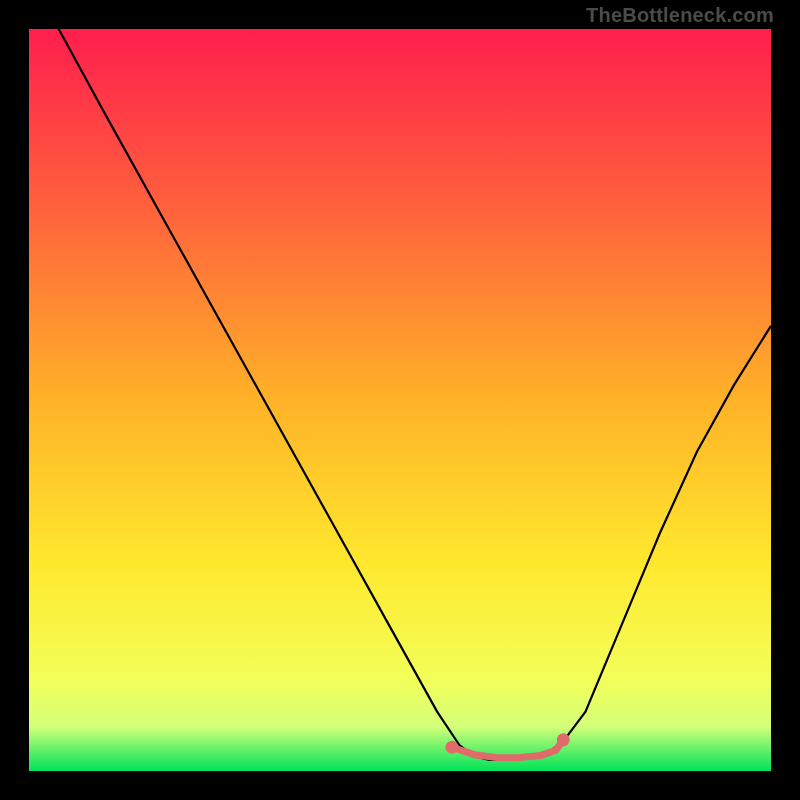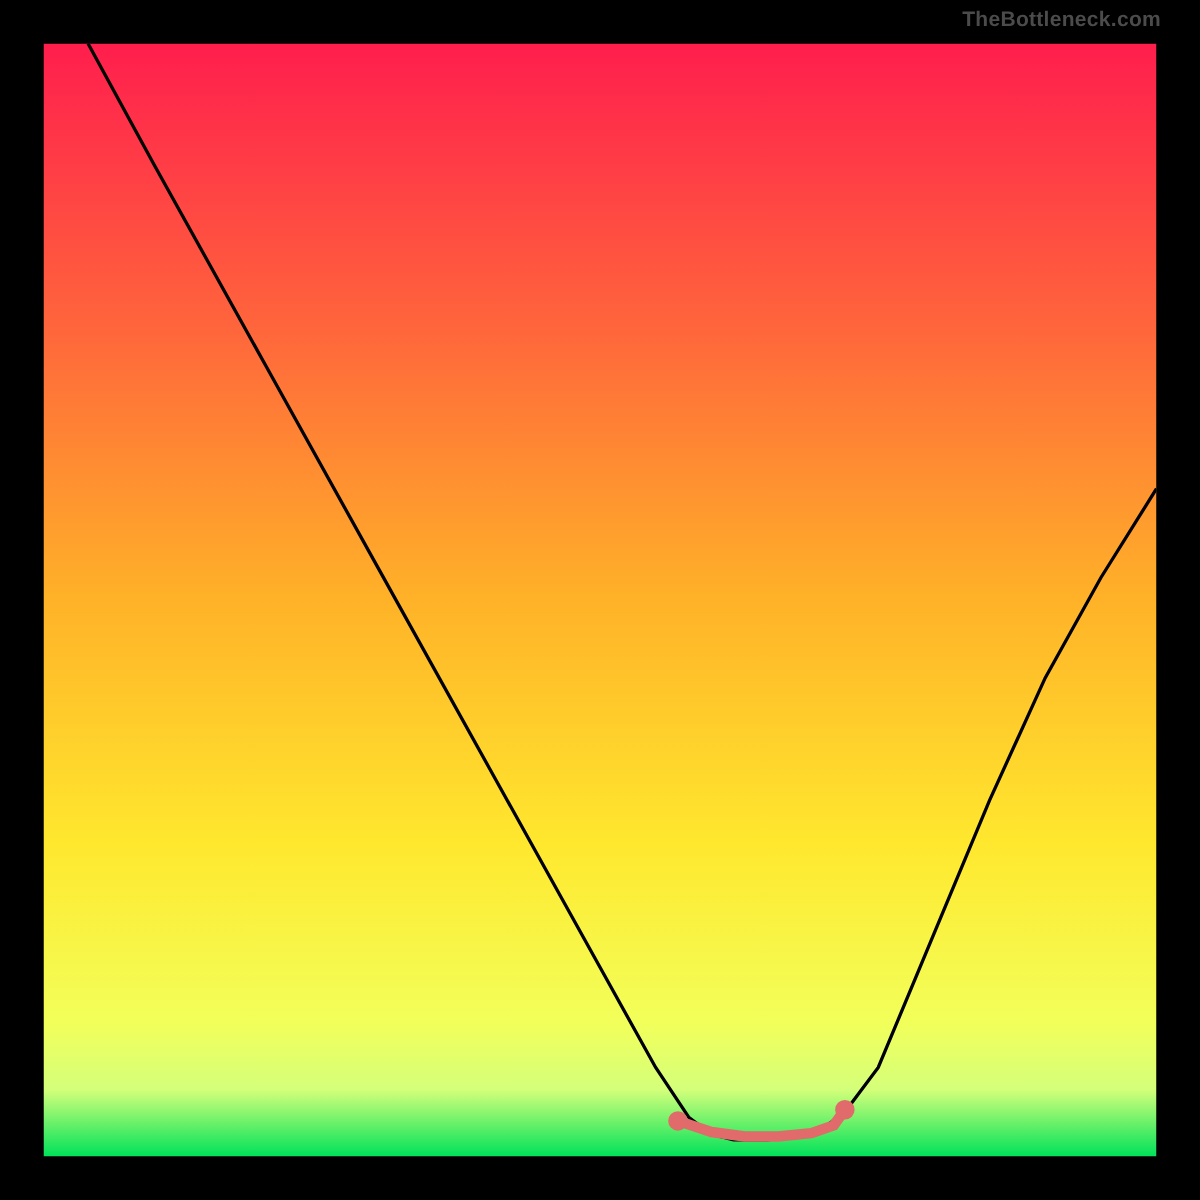--- a/index.html
+++ b/index.html
@@ -24,21 +24,21 @@
     left: 29px;
     top: 29px;
     width: 742px;
     height: 742px;
   }
   .watermark {
     position: absolute;
     top: 4px;
     right: 26px;
     color: #4b4b4b;
-    font-size: 14px;
+    font-size: 20px;
     font-weight: 600;
     letter-spacing: 0.2px;
   }
   svg {
     display: block;
   }
 </style>
 </head>
 <body>
 

